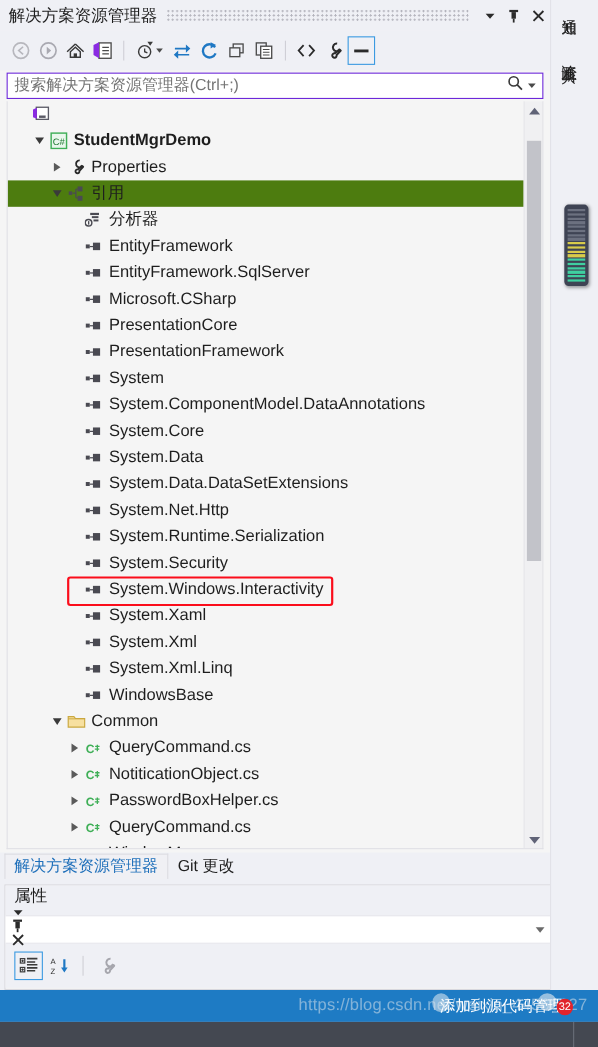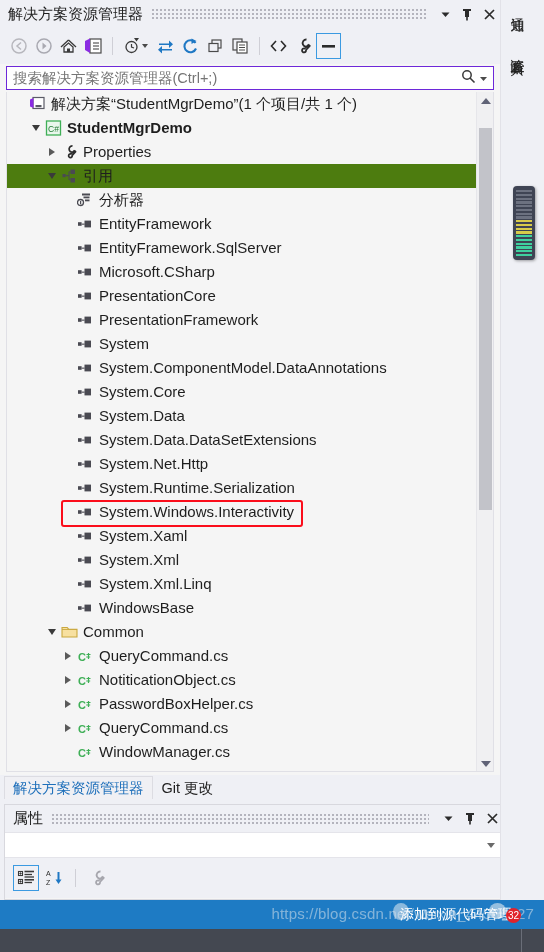--- a/index.html
+++ b/index.html
@@ -134,21 +134,21 @@
   }
   .dtab.active { background: #f0f0f4; color: #1e6fba; }
   .dtab.inactive { border-color: transparent; background: transparent; color: #1e1e1e; margin-top: 39px; }
 
   
   .panel-props {
     position: absolute; left: 4px; top: 804px; width: 500px; height: 96px;
     background: #f5f5f5; border: 1px solid #d8d8de;
   }
   .props-title {
-    height: 27px; display: flex; align-items: center; background: #eff0f5;
+    height: 27px; display: flex; background: #eff0f5; flex-direction: column;
   }
   .props-title-text { font-size: 15px; color: #1e1e1e; padding-left: 8px; }
   .props-combo {
     height: 26px; background: #fff; border-top: 1px solid #e4e4ea;
     border-bottom: 1px solid #e4e4ea; display: flex; align-items: center;
     justify-content: flex-end; padding-right: 8px;
   }
   .caret-dn {
     width: 0; height: 0; border-left: 4px solid transparent;
     border-right: 4px solid transparent; border-top: 5px solid #6a6a6a;
@@ -358,21 +358,20 @@
           <div class="row">
             <span style="width: 6px; flex: 0 0 auto;"></span>
             <span class="expander"></span>
             <span class="ico">
               <svg width="17" height="16" viewBox="0 0 17 16">
                 <rect x="4" y="1.5" width="11" height="11" fill="#fff" stroke="#5b5b66" stroke-width="1.2"></rect>
                 <path d="M1 3.5 L4.5 2 L4.5 12 L1 10.5 Z" fill="#8a2be2"></path>
                 <rect x="6.5" y="9" width="6" height="2.2" fill="#5b5b66"></rect>
               </svg>
             </span>
-            <span class="lbl">解决方案“StudentMgrDemo”(1 个项目/共 1 个)</span>
           </div>
           <div class="row">
             <span style="width: 22px; flex: 0 0 auto;"></span>
             <span class="expander">
               <span class="tri-open"></span>
             </span>
             <span class="ico">
               <svg width="17" height="16" viewBox="0 0 17 16">
                 <rect x="1.5" y="1" width="14" height="14" fill="#e9f7ec" stroke="#3faf57" stroke-width="1.3"></rect>
                 <text x="3" y="11.5" font-size="8.5" font-family="Liberation Sans, sans-serif" fill="#1f7a32">C#</text>
@@ -557,20 +556,32 @@
             <span style="width: 54px; flex: 0 0 auto;"></span>
             <span class="expander"></span>
             <span class="ico">
               <svg width="17" height="16" viewBox="0 0 17 16">
                 <rect x="1" y="6.2" width="3.6" height="3.6" fill="#4a4a52"></rect>
                 <rect x="7.5" y="4.6" width="6.5" height="6.8" fill="#4a4a52"></rect>
                 <rect x="4.6" y="7.6" width="3" height="1.1" fill="#4a4a52"></rect>
               </svg>
             </span>
             <span class="lbl">System.Runtime.Serialization</span>
+          </div>
+          <div class="row">
+            <span style="width: 54px; flex: 0 0 auto;"></span>
+            <span class="expander"></span>
+            <span class="ico">
+              <svg width="17" height="16" viewBox="0 0 17 16">
+                <rect x="1" y="6.2" width="3.6" height="3.6" fill="#4a4a52"></rect>
+                <rect x="7.5" y="4.6" width="6.5" height="6.8" fill="#4a4a52"></rect>
+                <rect x="4.6" y="7.6" width="3" height="1.1" fill="#4a4a52"></rect>
+              </svg>
+            </span>
+            <span class="lbl">System.Security</span>
           </div>
           <div class="row highlight-box">
             <span style="width: 54px; flex: 0 0 auto;"></span>
             <span class="expander"></span>
             <span class="ico">
               <svg width="17" height="16" viewBox="0 0 17 16">
                 <rect x="1" y="6.2" width="3.6" height="3.6" fill="#4a4a52"></rect>
                 <rect x="7.5" y="4.6" width="6.5" height="6.8" fill="#4a4a52"></rect>
                 <rect x="4.6" y="7.6" width="3" height="1.1" fill="#4a4a52"></rect>
               </svg>

